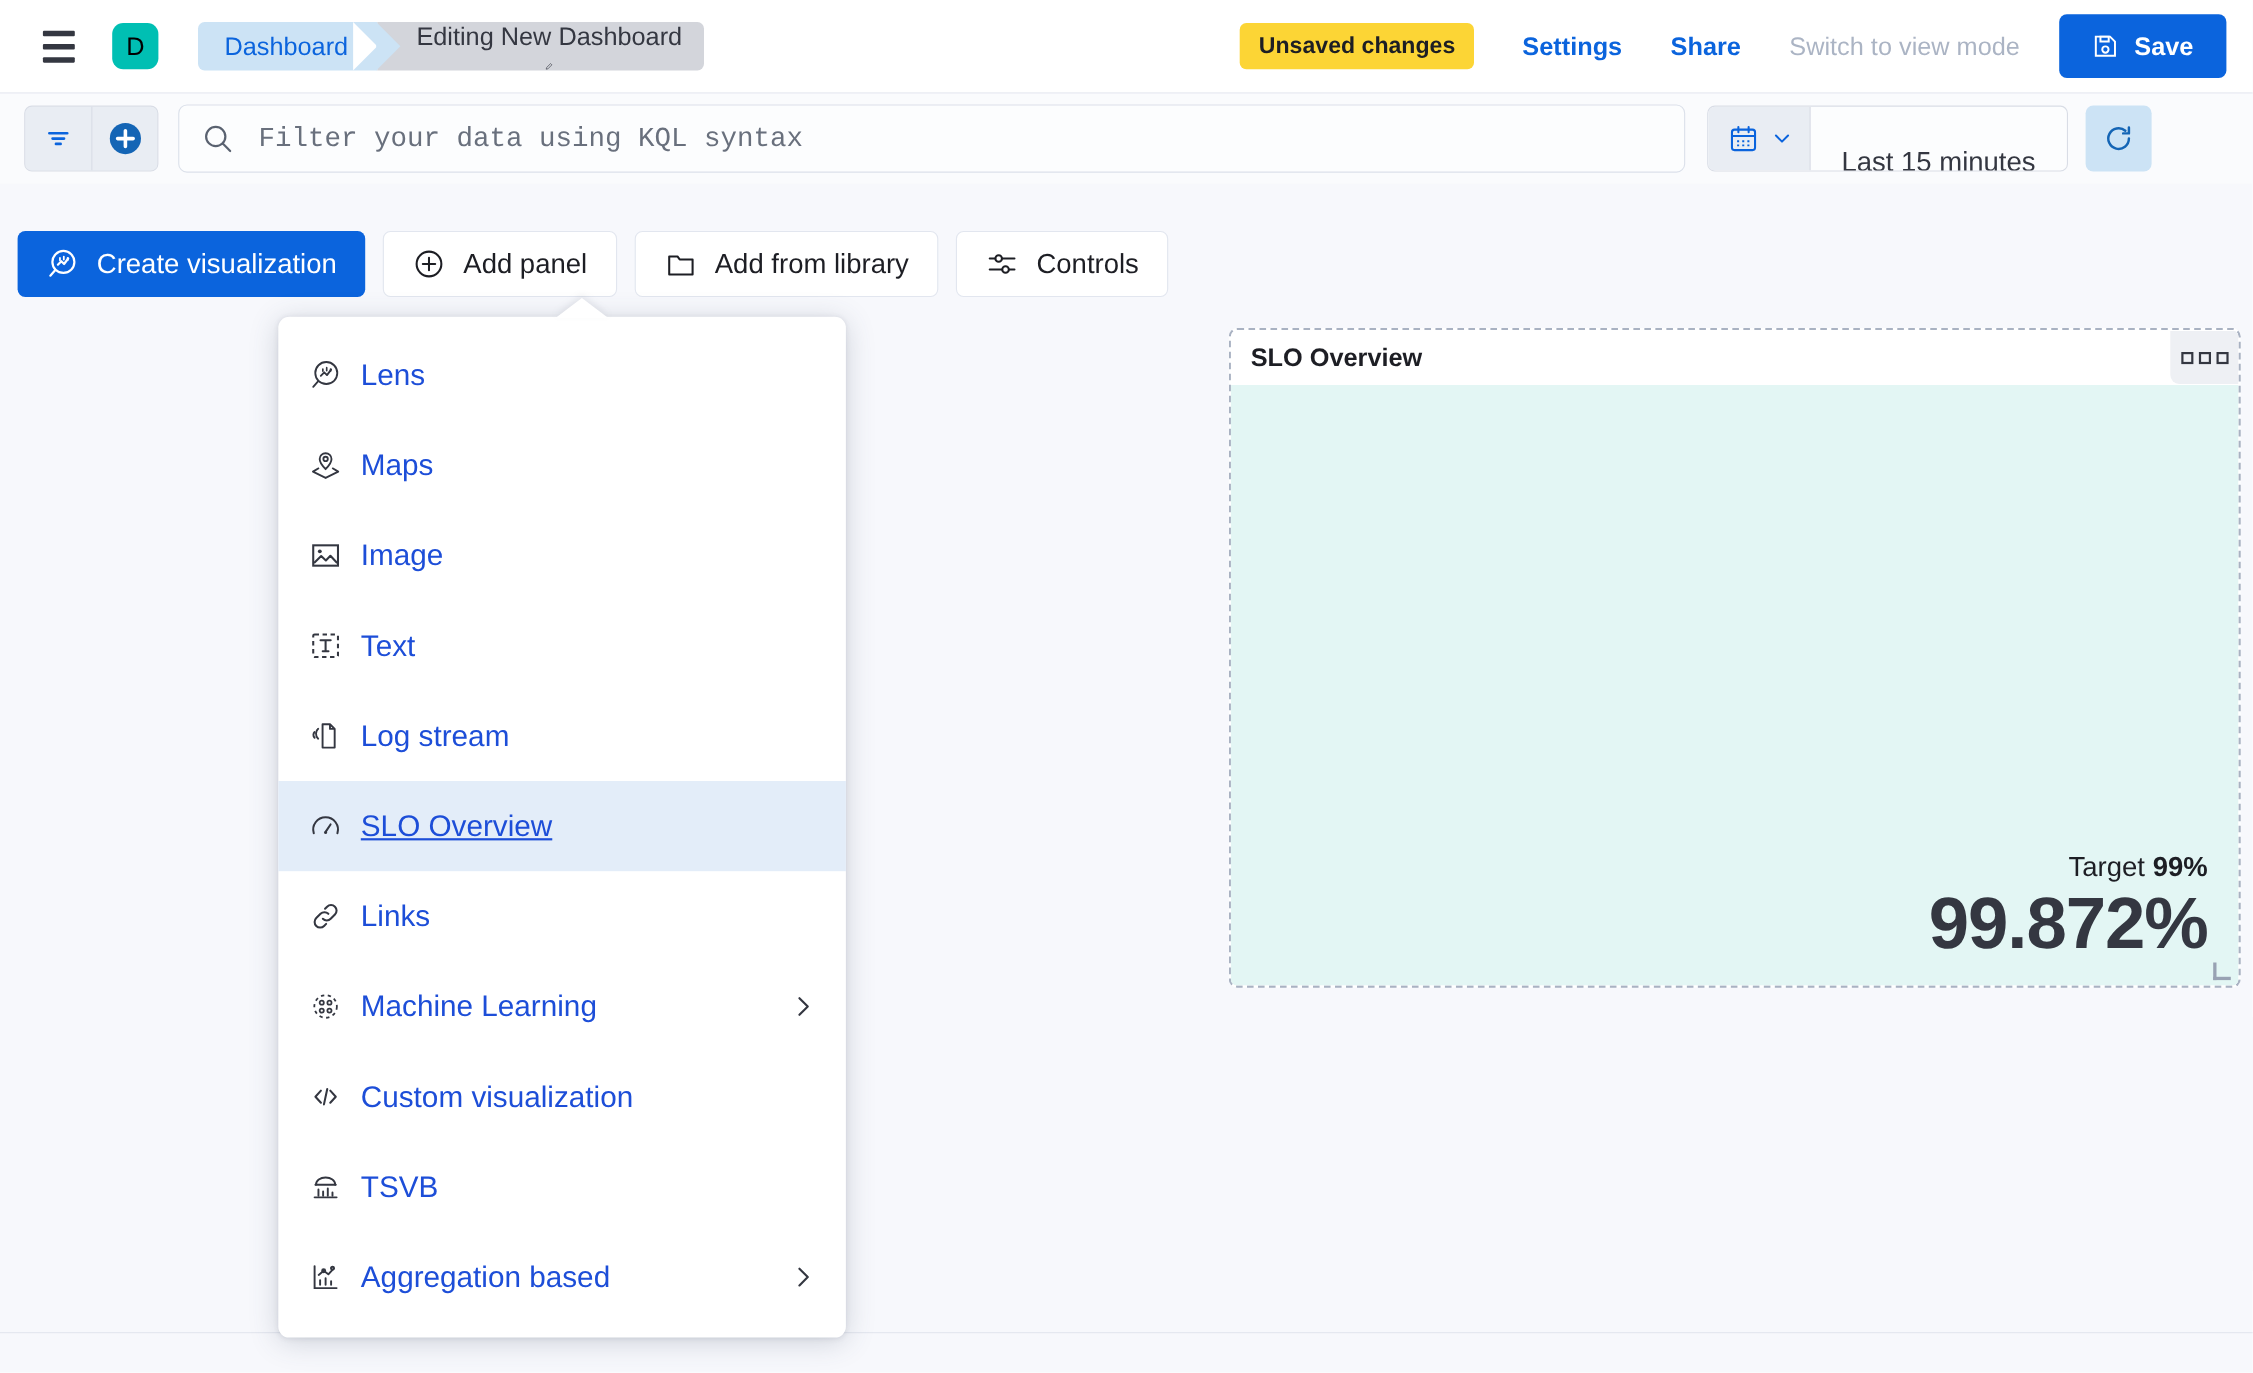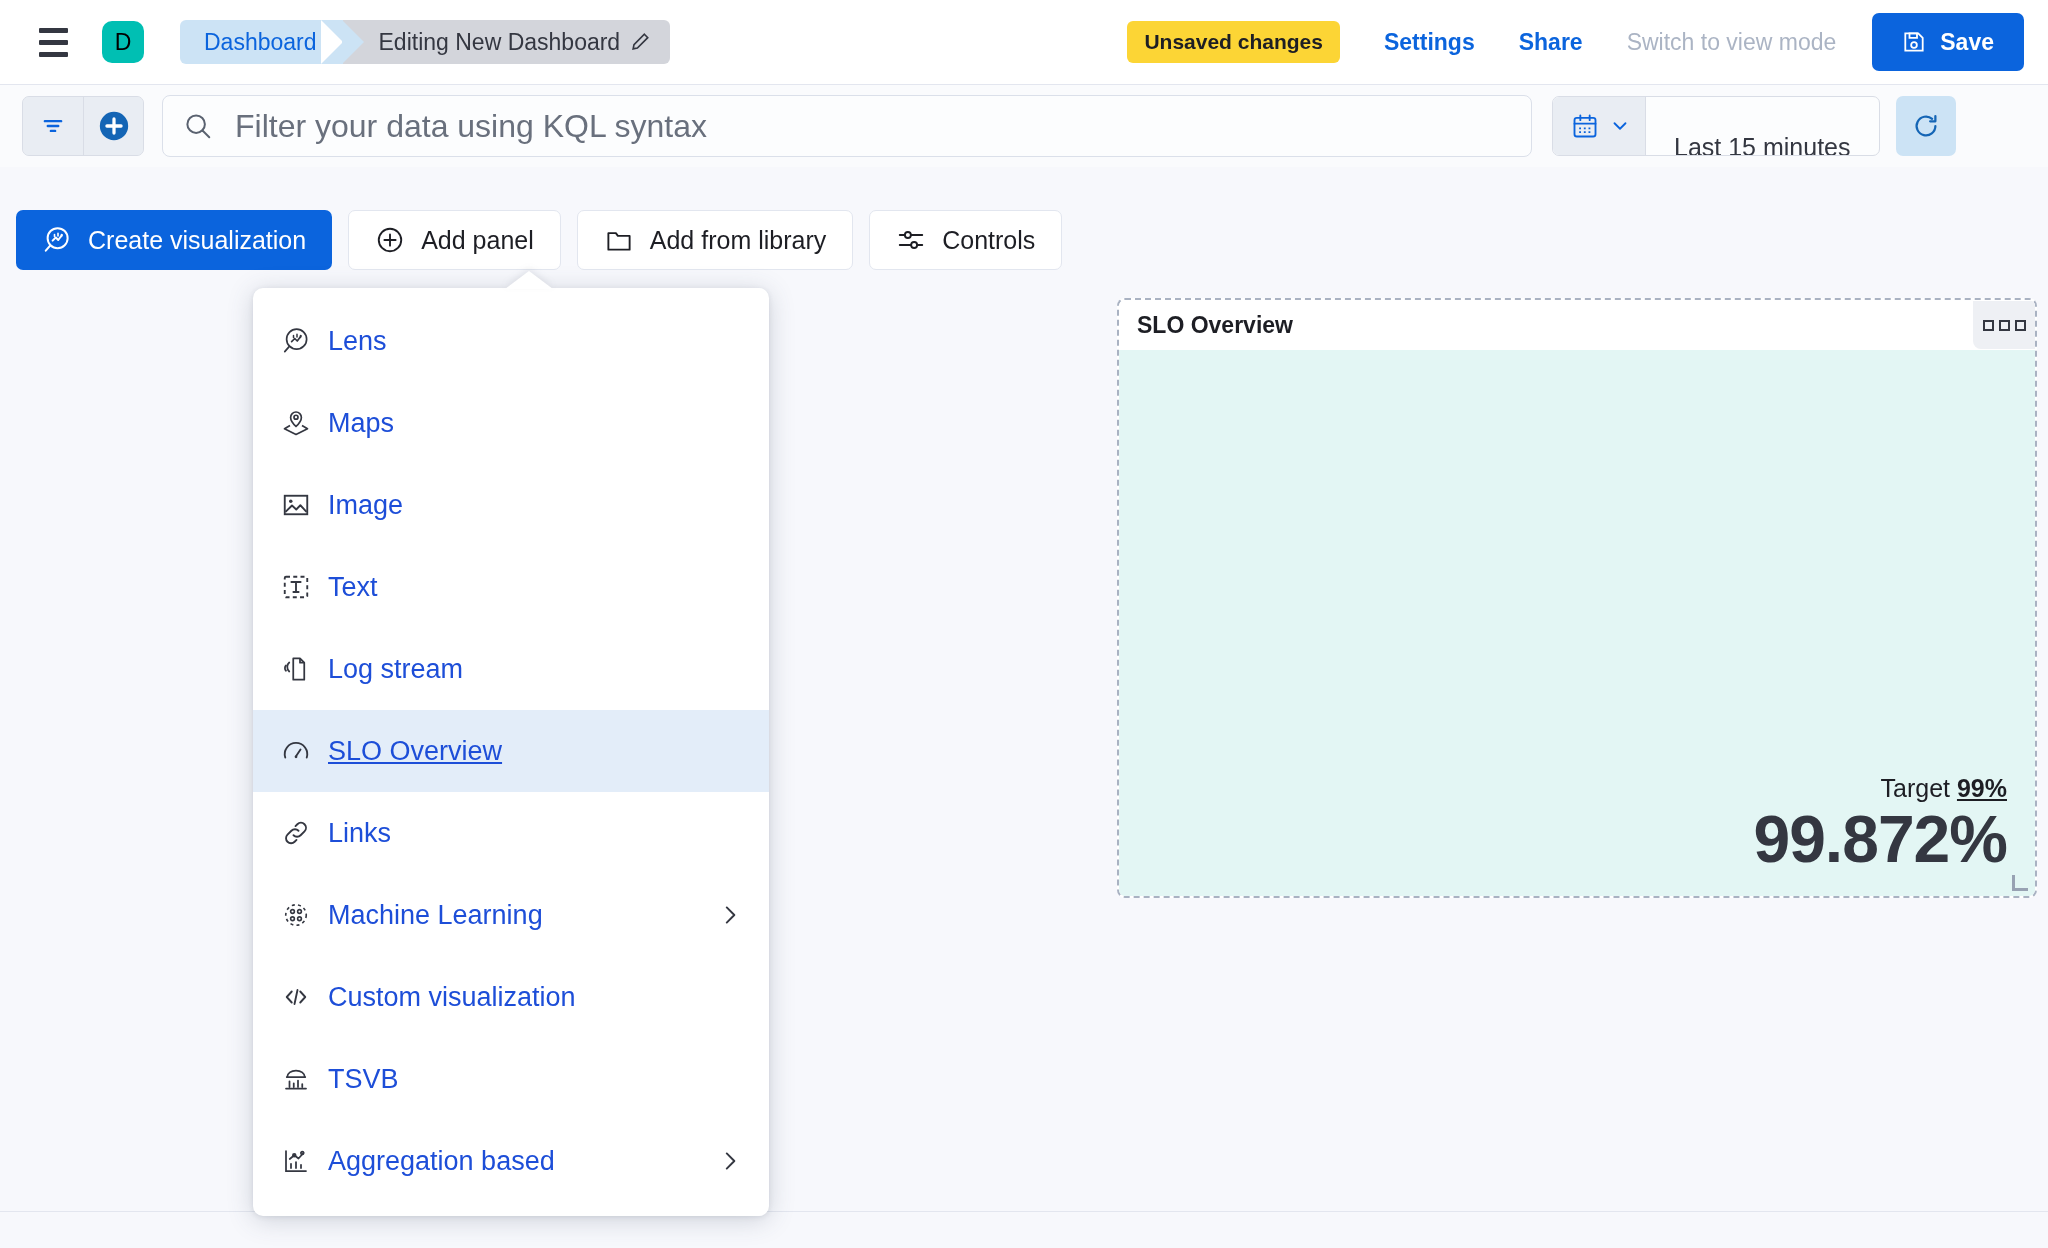--- a/index.html
+++ b/index.html
@@ -96,20 +96,21 @@
     border-bottom: 22px solid transparent;
     border-left: 22px solid #CCE3F5;
     z-index: 3;
   }
   .crumb-last {
     background: #D3D5DB;
     color: #343741;
     border-radius: 0 6px 6px 0;
     padding-left: 36px;
     gap: 10px;
+    flex-direction: column;
   }
   .crumb-last::before {
     content: "";
     position: absolute;
     left: -22px; top: 0;
     width: 0; height: 0;
     border-top: 22px solid transparent;
     border-bottom: 22px solid transparent;
     border-left: 22px solid #FFFFFF;
     z-index: 2;
@@ -199,22 +200,22 @@
     display: flex;
     align-items: center;
     padding: 0 20px;
     cursor: text;
   }
   .searchbox .s-icon { margin-right: 22px; display:flex; }
   .searchbox input {
     border: none;
     outline: none;
     background: transparent;
-    font-size: 32px;
-    font-family: Liberation Sans, sans-serif;
+    font-size: 25px;
+    font-family: Liberation Mono, monospace;
     color: #343741;
     width: 100%;
   }
   .searchbox input::placeholder { color: #69707D; }
 
   .datepicker {
     margin-left: 20px;
     height: 60px;
     display: flex;
     align-items: center;
@@ -393,21 +394,21 @@
     color: #1D1E24;
   }
   .slo-bottom {
     margin-top: auto;
     text-align: right;
   }
   .slo-target {
     font-size: 25px;
     color: #1D1E24;
   }
-  .slo-target b { font-weight: bold; text-decoration: underline; }
+  .slo-target b { font-weight: bold; }
   .slo-value {
     font-size: 66px;
     font-weight: bold;
     color: #343741;
     letter-spacing: -1px;
     line-height: 1.05;
     margin-top: 2px;
   }
   .resize-handle {
     position: absolute;

